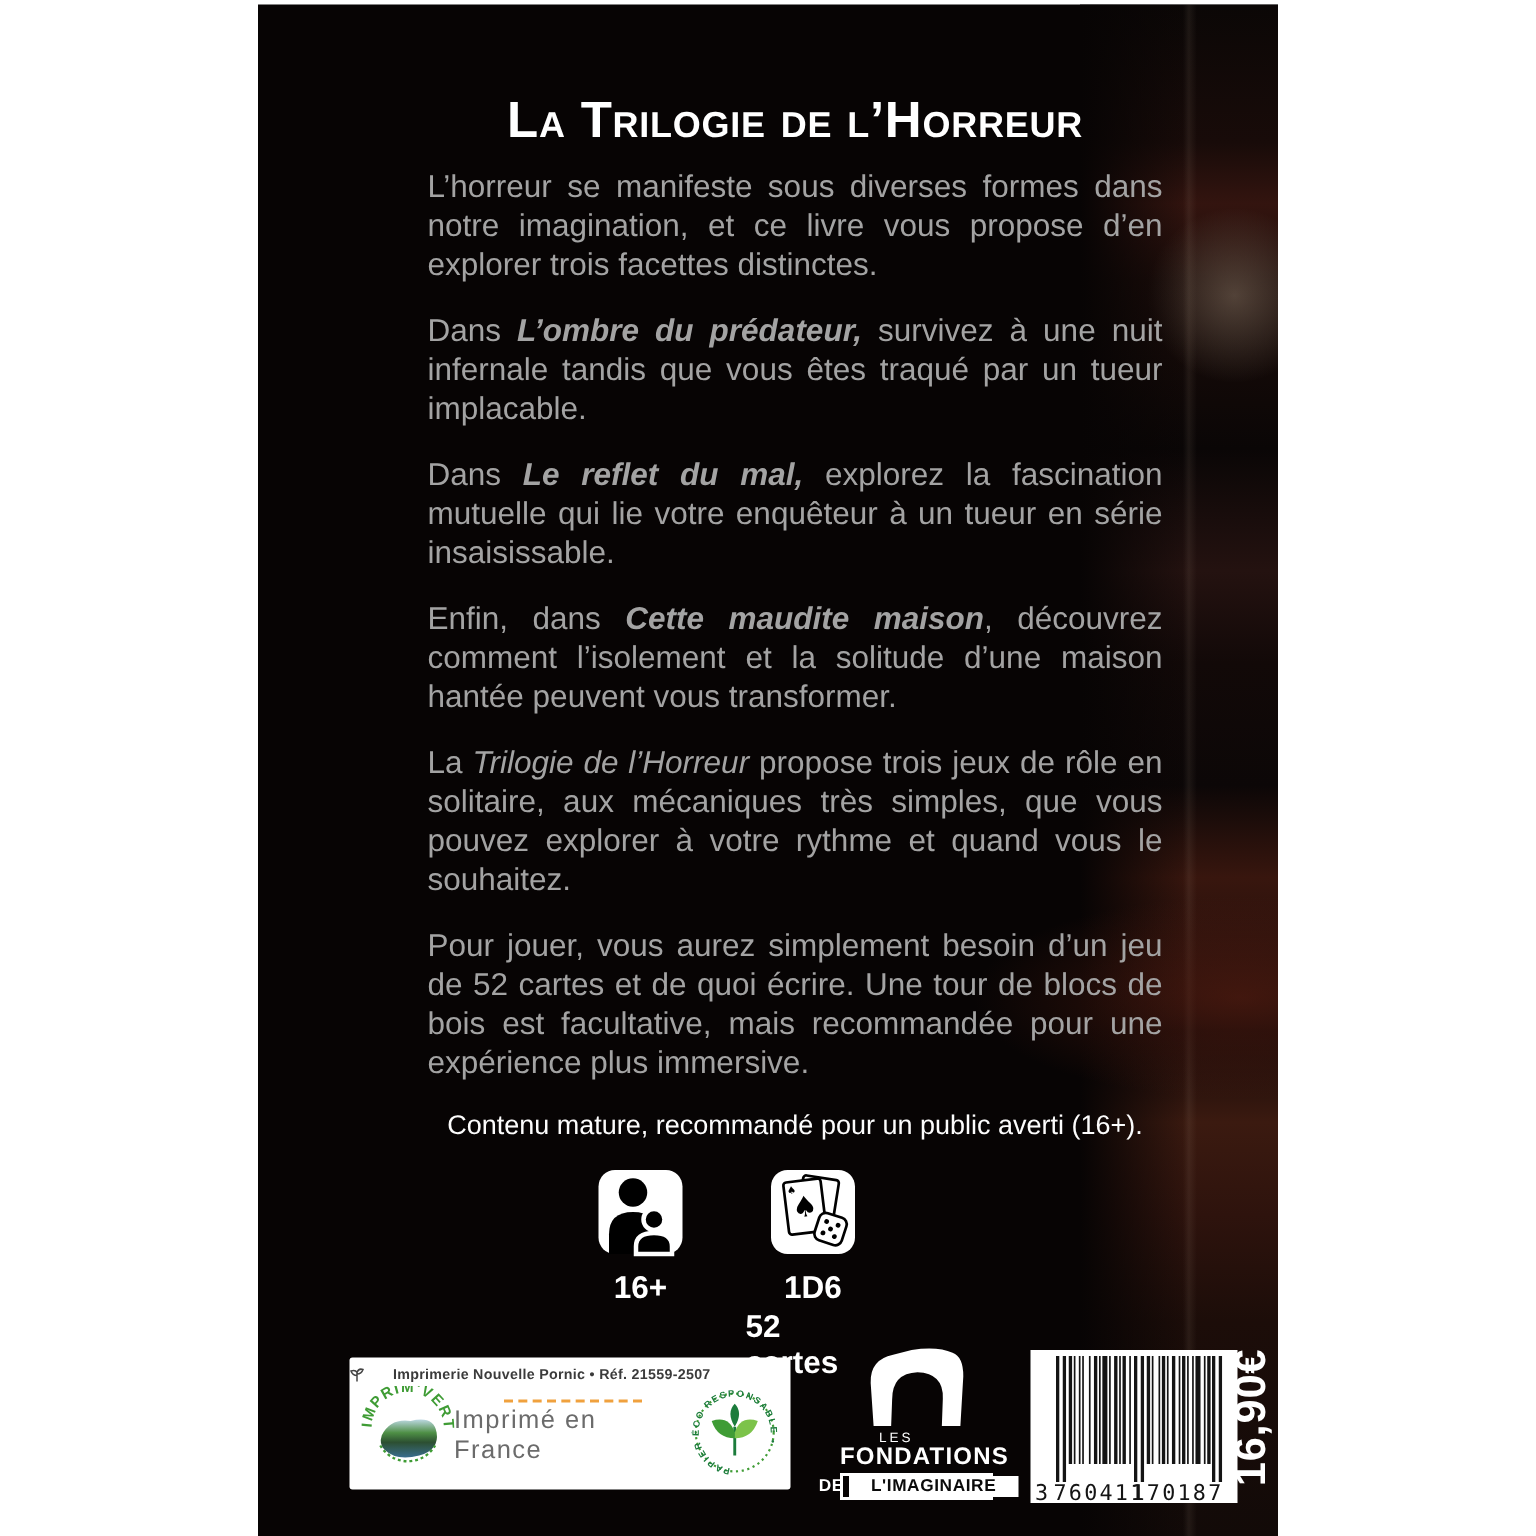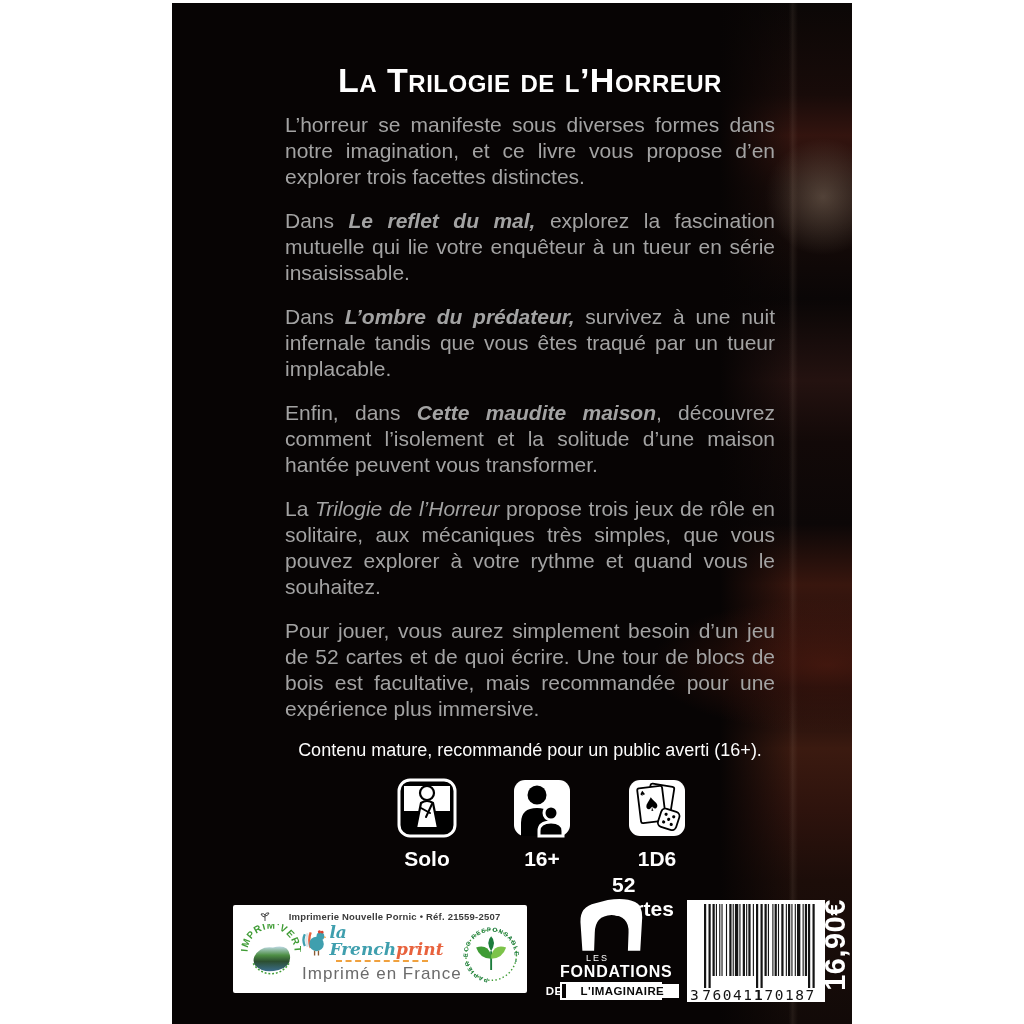--- a/index.html
+++ b/index.html
@@ -34,21 +34,21 @@
   
   .badges{position:absolute;z-index:2;left:210px;top:775px;display:flex;gap:25px;}
   .badge{width:90px;display:flex;flex-direction:column;align-items:center;color:#fff;}
   .badge svg{width:60px;height:60px;}
   .badge .lbl{font-weight:bold;font-size:21px;margin-top:9px;}
   .badge .sub{font-weight:bold;font-size:21px;margin-top:2px;}
 
   
   .printbox{position:absolute;z-index:2;left:61px;top:902px;width:294px;height:88px;background:#ffffff;
     border-radius:2px;overflow:hidden;}
-  .pb-head{display:flex;align-items:center;justify-content:center;gap:19px;padding-top:6px;
+  .pb-head{display:flex;align-items:center;gap:19px;padding-top:6px;
     font-size:9.5px;font-weight:bold;color:#3b3b3b;letter-spacing:0.2px;}
   .pb-row{display:flex;align-items:center;justify-content:space-between;padding:2px 8px 0 8px;}
   .french{display:flex;flex-direction:column;align-items:center;margin-top:-2px;}
   .french-top{display:flex;align-items:flex-end;gap:3px;}
   .french-name{font-family:"DejaVu Serif",serif;font-style:italic;font-weight:bold;font-size:17px;line-height:17px;}
   .fn-la{color:#3f9fae;}
   .fn-print{color:#e8623d;}
   .french-dash{width:92px;border-top:2px dashed #f0a13e;margin:2px 0 2px 0;}
   .french-sub{font-size:17px;color:#6b6b6b;letter-spacing:1px;}
 
@@ -77,44 +77,34 @@
 <div class="page">
   <div class="cover">
     <div class="tex-right"></div>
     <div class="tex-mid"></div>
 
     <div class="content">
       <h1 class="title">La Trilogie de l’Horreur</h1>
 
       <p class="body"><span>L’horreur se manifeste sous diverses formes dans notre imagination, et ce livre vous propose d’en explorer trois facettes distinctes.</span></p>
 
+      <p class="body"><span>Dans </span><span class="bi">L’ombre du prédateur,</span><span> survivez à une nuit infernale tandis que vous êtes traqué par un tueur implacable.</span></p>
+
       <p class="body"><span>Dans </span><span class="bi">Le reflet du mal,</span><span> explorez la fascination mutuelle qui lie votre enquêteur à un tueur en série insaisissable.</span></p>
 
-      <p class="body"><span>Dans </span><span class="bi">L’ombre du prédateur,</span><span> survivez à une nuit infernale tandis que vous êtes traqué par un tueur implacable.</span></p>
-
       <p class="body"><span>Enfin, dans </span><span class="bi">Cette maudite maison</span><span>, découvrez comment l’isolement et la solitude d’une maison hantée peuvent vous transformer.</span></p>
 
       <p class="body"><span>La </span><span class="it">Trilogie de l’Horreur</span><span> propose trois jeux de rôle en solitaire, aux mécaniques très simples, que vous pouvez explorer à votre rythme et quand vous le souhaitez.</span></p>
 
       <p class="body"><span>Pour jouer, vous aurez simplement besoin d’un jeu de 52 cartes et de quoi écrire. Une tour de blocs de bois est facultative, mais recommandée pour une expérience plus immersive.</span></p>
 
       <p class="mature">Contenu mature, recommandé pour un public averti (16+).</p>
     </div>
 
     <div class="badges">
-      <div class="badge">
-        <svg viewBox="0 0 60 60">
-          <rect x="2" y="2" width="56" height="56" rx="11" fill="#000" stroke="#fff" stroke-width="3"></rect>
-          <rect x="7" y="8" width="46" height="25" fill="#fff"></rect>
-          <circle cx="30" cy="15" r="7" fill="#fff" stroke="#000" stroke-width="2.2"></circle>
-          <path d="M19,50 L24,25 Q30,21 36,25 L41,50 Z" fill="#fff" stroke="#000" stroke-width="2.2" stroke-linejoin="round"></path>
-          <path d="M24,30 L33,35 M35,26 L29,39" stroke="#000" stroke-width="2" stroke-linecap="round" fill="none"></path>
-        </svg>
-        <div class="lbl">Solo</div>
-      </div>
       <div class="badge">
         <svg viewBox="0 0 60 60">
           <rect x="2" y="2" width="56" height="56" rx="11" fill="#fff"></rect>
           <circle cx="25" cy="17" r="9.5" fill="#000"></circle>
           <path d="M9,58 L9,45 Q9,30 25,30 Q41,30 41,45 L41,58 Z" fill="#000"></path>
           <circle cx="39" cy="35" r="7" fill="#000" stroke="#fff" stroke-width="3"></circle>
           <path d="M27,58 L27,53 Q27,44 39,44 Q51,44 51,53 L51,58 Z" fill="#000" stroke="#fff" stroke-width="3"></path>
         </svg>
         <div class="lbl">16+</div>
       </div>
@@ -162,34 +152,20 @@
                 <stop offset="1" stop-color="#3a6d8e"></stop>
             </linearGradient>
           </defs>
           <circle cx="32" cy="32" r="31" fill="#ffffff"></circle>
           <text font-size="10.5" font-weight="bold" fill="#3f9c35" letter-spacing="1"><textPath href="#ivtop" startOffset="8%">IMPRIM'VERT</textPath></text>
           <path d="M14,34 Q20,22 34,24 Q50,20 52,32 Q54,44 40,48 Q24,52 16,44 Q12,40 14,34 Z" fill="url(#ivland)"></path>
           <path d="M 13,41 A 22 22 0 0 0 51,41" stroke="#3f9c35" stroke-width="1.6" stroke-dasharray="2 2" fill="none"></path>
         </svg>
 
         <div class="french">
-          <div class="french-top">
-            <svg width="26" height="30" viewBox="0 0 26 30">
-              <path d="M4,6 Q1,12 4,18" stroke="#3f9fae" stroke-width="2.4" fill="none"></path>
-              <path d="M7,5 Q4,12 7,19" stroke="#d9e6ea" stroke-width="2.4" fill="none"></path>
-              <path d="M10,4 Q7,12 10,20" stroke="#e8623d" stroke-width="2.4" fill="none"></path>
-              <circle cx="16" cy="16" r="7.5" fill="#3f9fae"></circle>
-              <circle cx="20" cy="8" r="4" fill="#3f9fae"></circle>
-              <circle cx="19" cy="3.5" r="1.6" fill="#d8432f"></circle>
-                <circle cx="21.8" cy="3.8" r="1.4" fill="#d8432f"></circle>
-              <path d="M24,8 L26.5,9 L24,10 Z" fill="#f0a13e"></path>
-              <path d="M14,23 L14,28 M18,23 L18,28" stroke="#8a5a32" stroke-width="1.4"></path>
-            </svg>
-            <div class="french-name"><span class="fn-la">la French</span><span class="fn-print">print</span></div>
-          </div>
           <div class="french-dash"></div>
           <div class="french-sub">Imprimé en France</div>
         </div>
 
         <svg width="58" height="58" viewBox="0 0 60 60">
           <defs>
               <path id="ecoring" d="M 30,55 A 25 25 0 1 1 30.01,55"></path>
             </defs>
           <circle cx="30" cy="30" r="29" fill="#ffffff"></circle>
           <circle cx="30" cy="30" r="27" fill="none" stroke="#3f9c35" stroke-width="1.5" stroke-dasharray="1.5 2.5"></circle>

